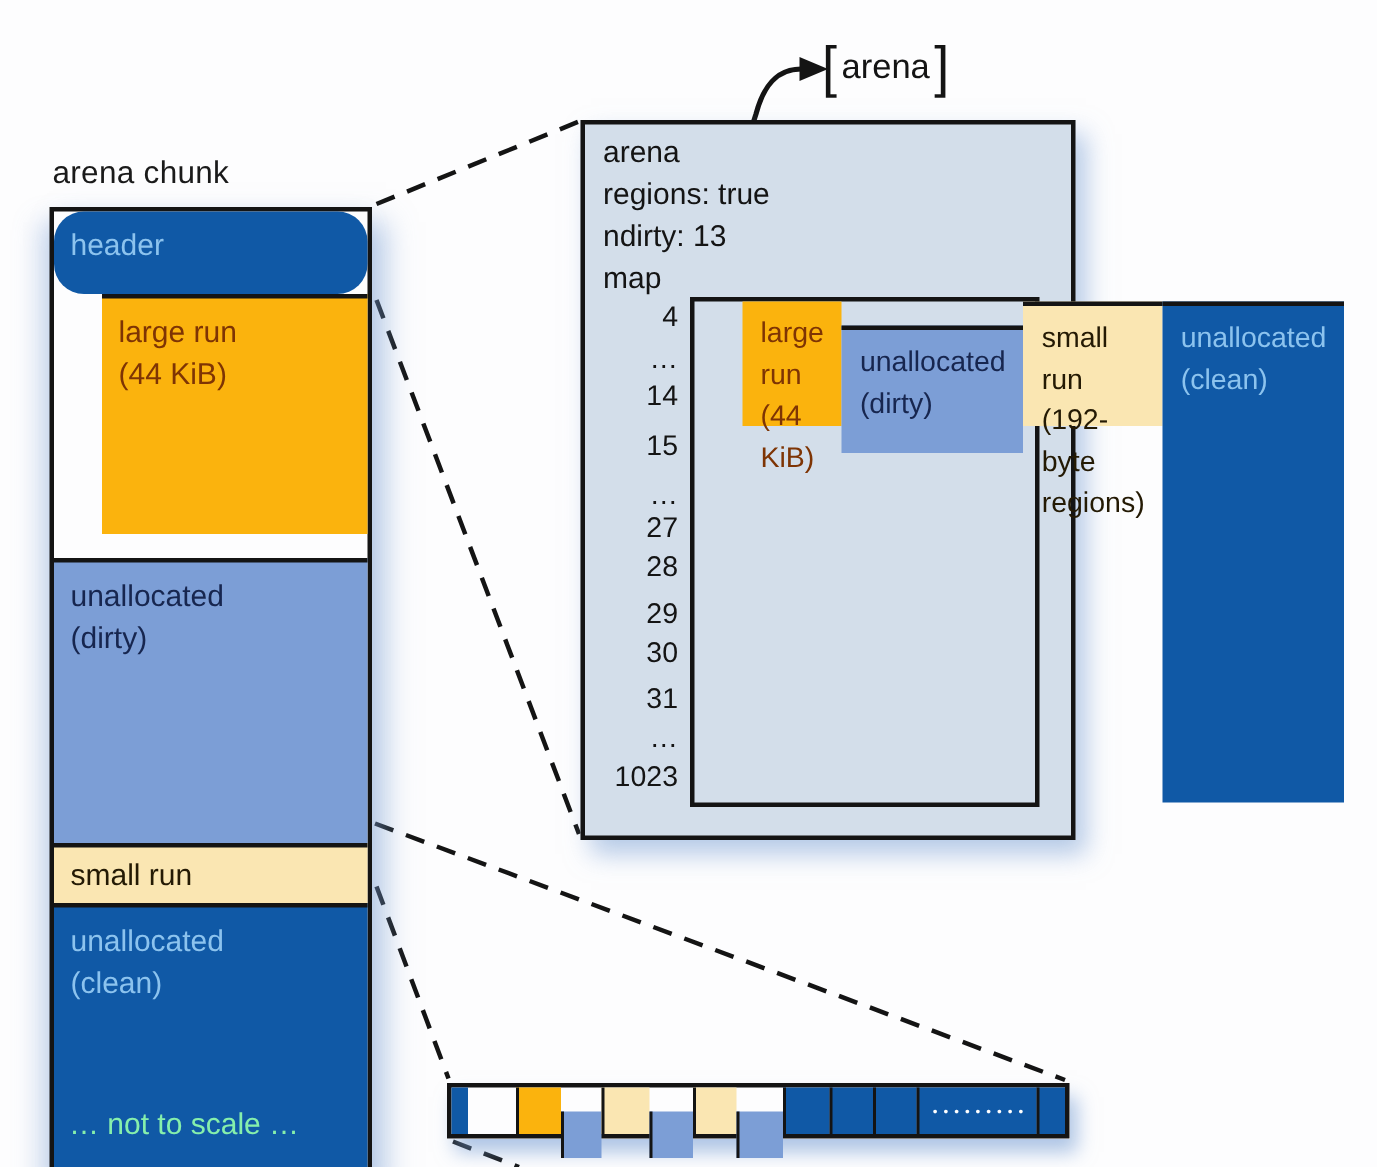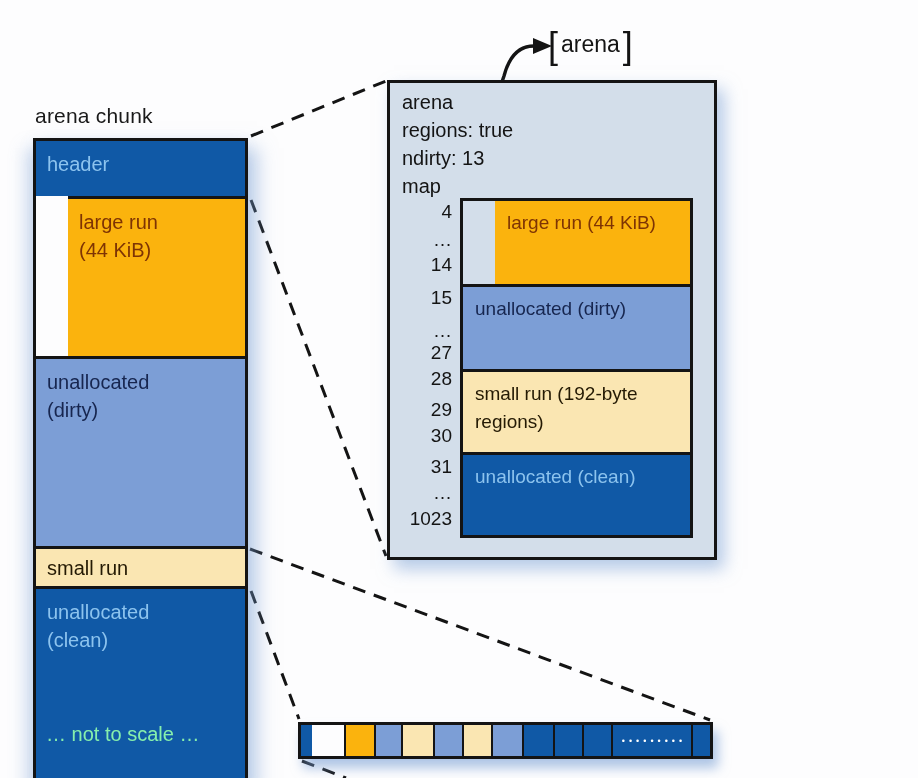--- a/index.html
+++ b/index.html
@@ -20,23 +20,23 @@
     position:absolute;left:33px;top:138px;width:215px;height:648px;
     border:3px solid #141414;box-sizing:border-box;
     display:flex;flex-direction:column;
     box-shadow:9px 10px 18px rgba(120,158,212,.5),-7px 10px 16px rgba(120,158,212,.35);
   }
   .blk{box-sizing:border-box;padding:9px 11px;font-size:20px;line-height:1.4;}
   .blk .sub{display:block;}
   .blk-sep{border-top:3px solid #141414;}
   .c-dark{background:#1059A6;color:#8CC3EE;}
   .c-orange{background:#FBB30D;color:#7E3404;margin-left:32px;}
-  .c-light{background:#7C9ED6;color:#17264F;}
+  .c-light{background:#7C9ED6;color:#17264F;margin-top:16px;}
   .c-cream{background:#FAE6B2;color:#241A04;}
-  .blk-header{height:55px;}
+  .blk-header{height:55px;border-radius:20px;}
   .blk-large{height:160px;}
   .blk-dirty{height:190px;}
   .blk-small{height:40px;padding-top:5px;}
   .blk-clean{flex:1;position:relative;}
   .scale-note{
     position:absolute;left:10px;top:131px;width:190px;
     font-size:20px;color:#86efac;white-space:nowrap;
   }
   
   .arena-ref{
@@ -53,21 +53,21 @@
   }
   .detail-fields{position:absolute;left:12px;top:5px;font-size:20px;line-height:28px;color:#141414;}
   .map-indices{position:absolute;left:0;top:0;width:62px;height:100%;}
   .map-indices span{
     position:absolute;left:0;width:62px;text-align:right;
     font-size:19px;color:#141414;line-height:1;
   }
   .map-blocks{
     position:absolute;left:70px;top:115px;width:233px;height:340px;
     border:3px solid #141414;box-sizing:border-box;
-    display:flex;flex-direction:column;
+    display:flex;flex-direction:row;
   }
   .mblk{box-sizing:border-box;padding:8px 12px;font-size:19px;line-height:1.45;}
   .mblk-large{height:83px;}
   .mblk-dirty{height:85px;}
   .mblk-small{height:83px;}
   .mblk-clean{flex:1;}
   
   .strip{
     position:absolute;left:298px;top:722px;width:415px;height:37px;
     border:3px solid #141414;box-sizing:border-box;

